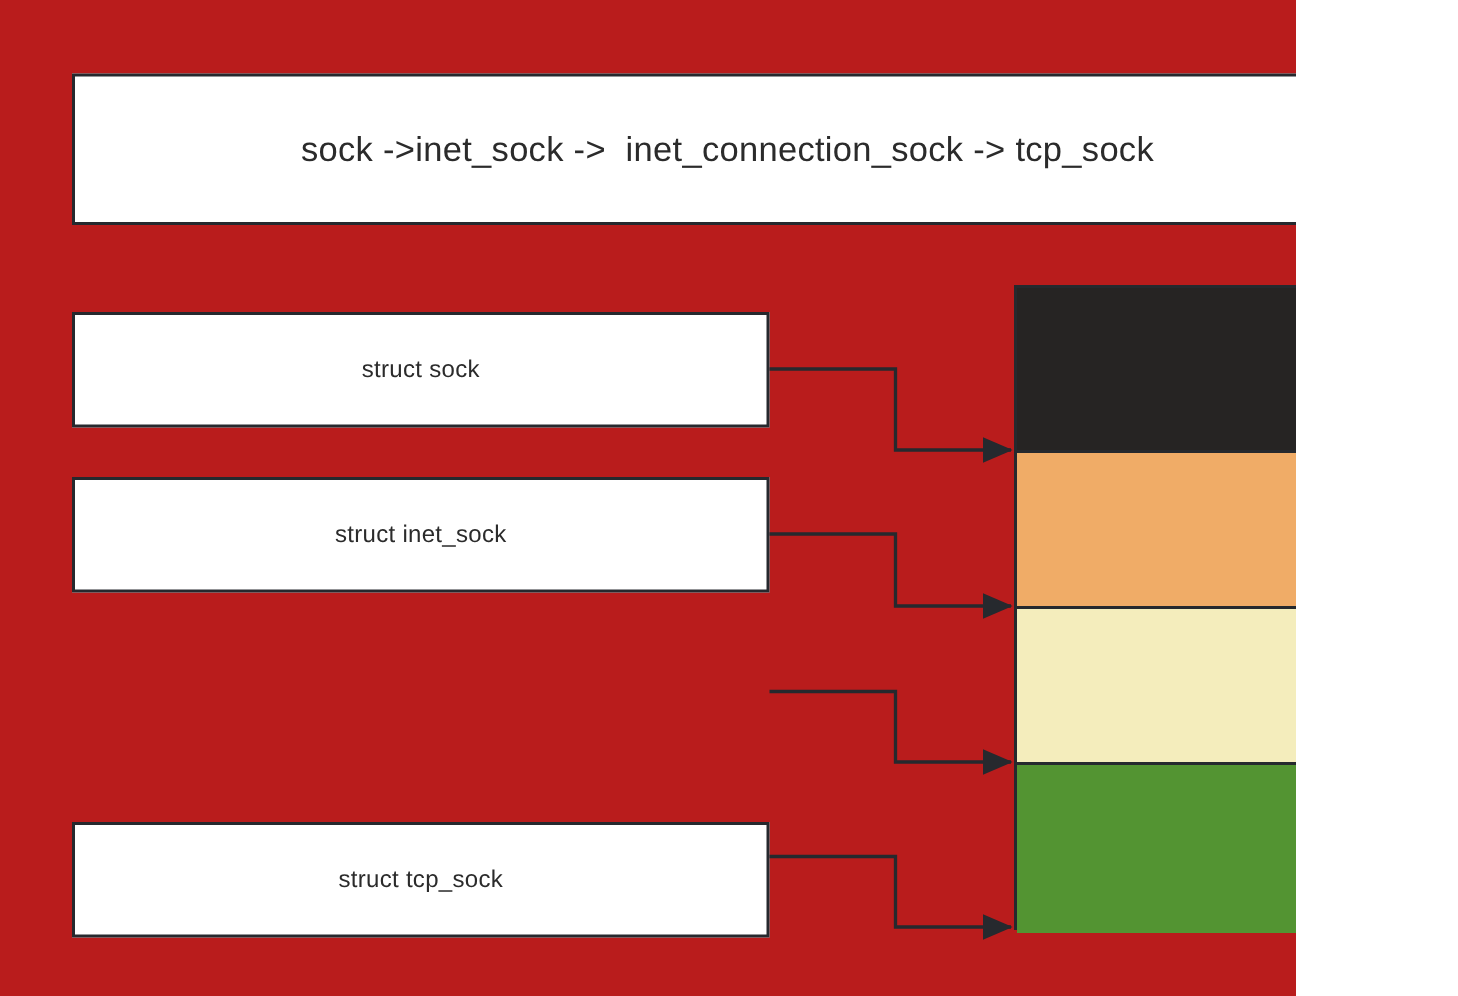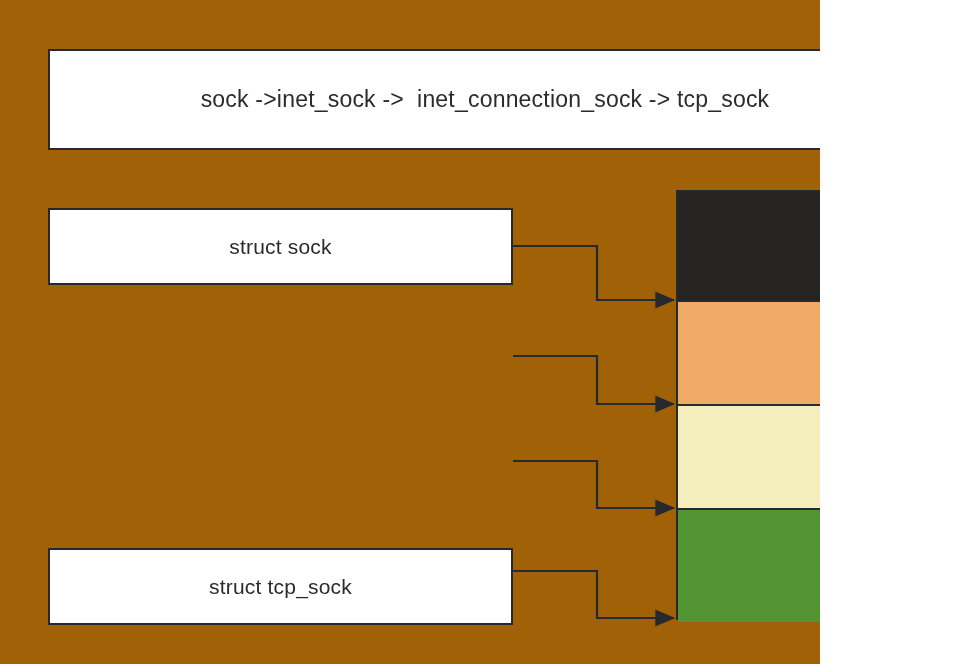--- a/index.html
+++ b/index.html
@@ -7,37 +7,38 @@
     padding: 0;
     background: #ffffff;
   }
   body {
     font-family: "Liberation Sans", sans-serif;
   }
   #canvas {
     position: relative;
     width: 820px;
     height: 664px;
-    background: #a16207;
+    background: #b91c1c;
     overflow: hidden;
+    padding-left: 44px;
   }
 
   
   .box {
     position: absolute;
     box-sizing: border-box;
     background: #ffffff;
     border: 2px solid #26292e;
     display: flex;
     align-items: center;
     justify-content: center;
   }
   .box-label {
     font-family: "Liberation Sans", sans-serif;
-    font-size: 21px;
+    font-size: 16px;
     color: #2b2b2b;
     letter-spacing: 0.2px;
     white-space: pre;
     line-height: 1.2;
   }
 
   
   #title-box {
     left: 48px;
     top: 49px;
@@ -90,20 +91,23 @@
 
 <div id="canvas">
 
   <div class="box" id="title-box">
     <span class="box-label">sock -&gt;inet_sock -&gt;  inet_connection_sock -&gt; tcp_sock</span>
   </div>
 
   <div class="box struct-box" style="top:208px">
     <span class="box-label">struct sock</span>
   </div>
+  <div class="box struct-box" style="top:318px">
+    <span class="box-label">struct inet_sock</span>
+  </div>
   <div class="box struct-box" style="top:548px">
     <span class="box-label">struct tcp_sock</span>
   </div>
 
   <div id="stack">
     <div class="band" style="top: 0px; height: 108px; background: rgb(38, 36, 35);"></div>
     <div class="band" style="top: 108px; height: 104px; background: rgb(240, 172, 103);"></div>
     <div class="band" style="top: 212px; height: 104px; background: rgb(244, 237, 188);"></div>
     <div class="band" style="top: 316px; height: 114px; background: rgb(83, 148, 50);"></div>
   </div>

